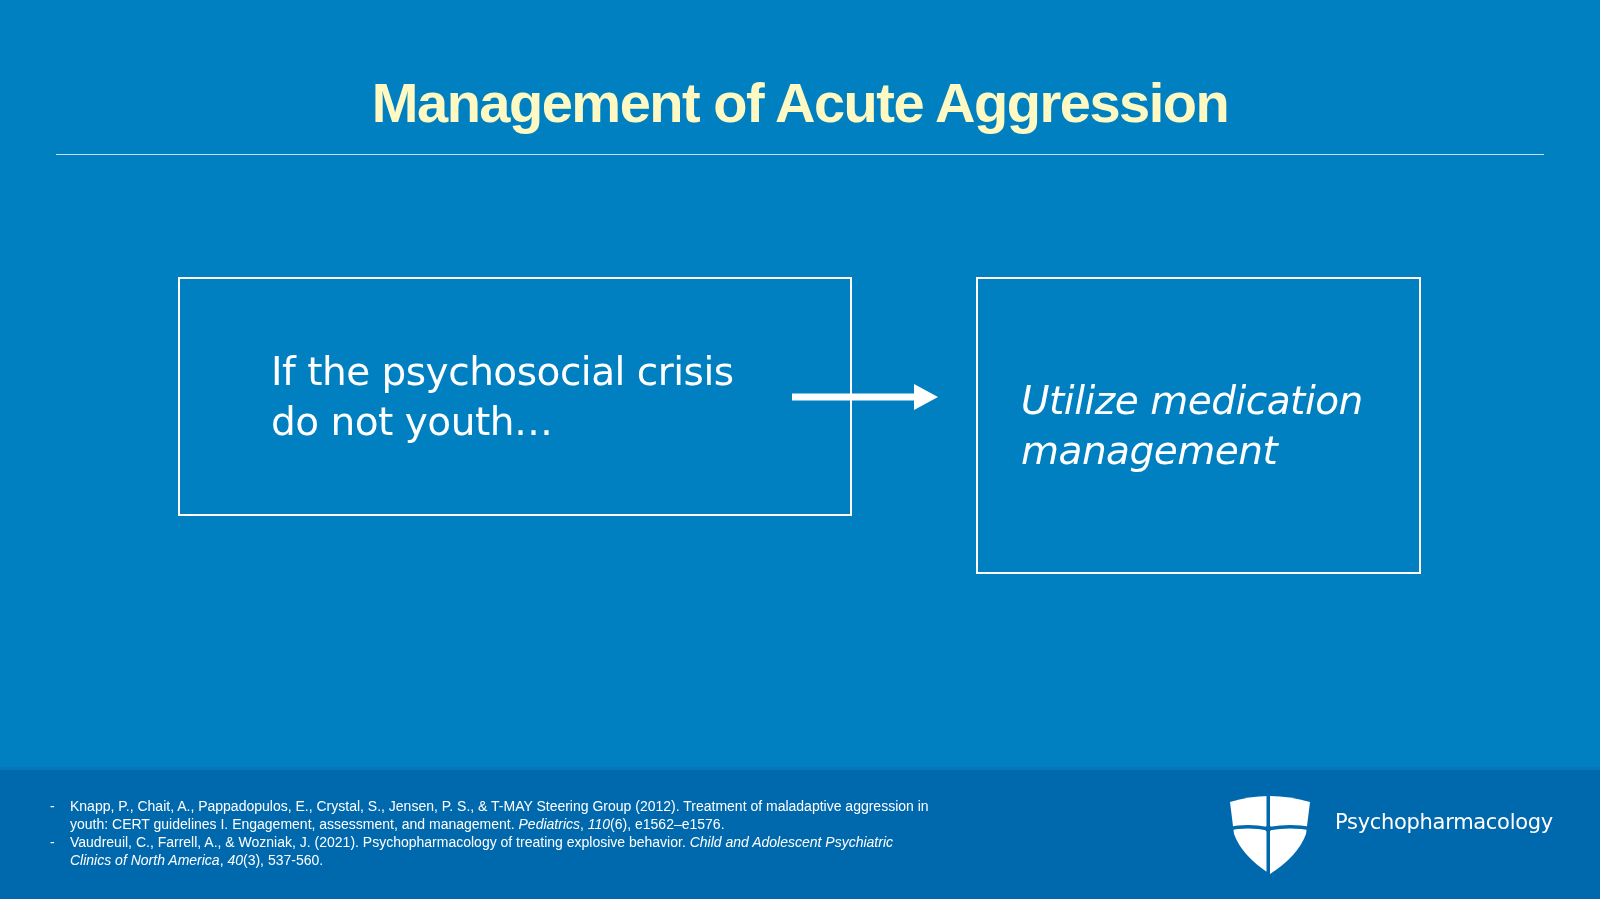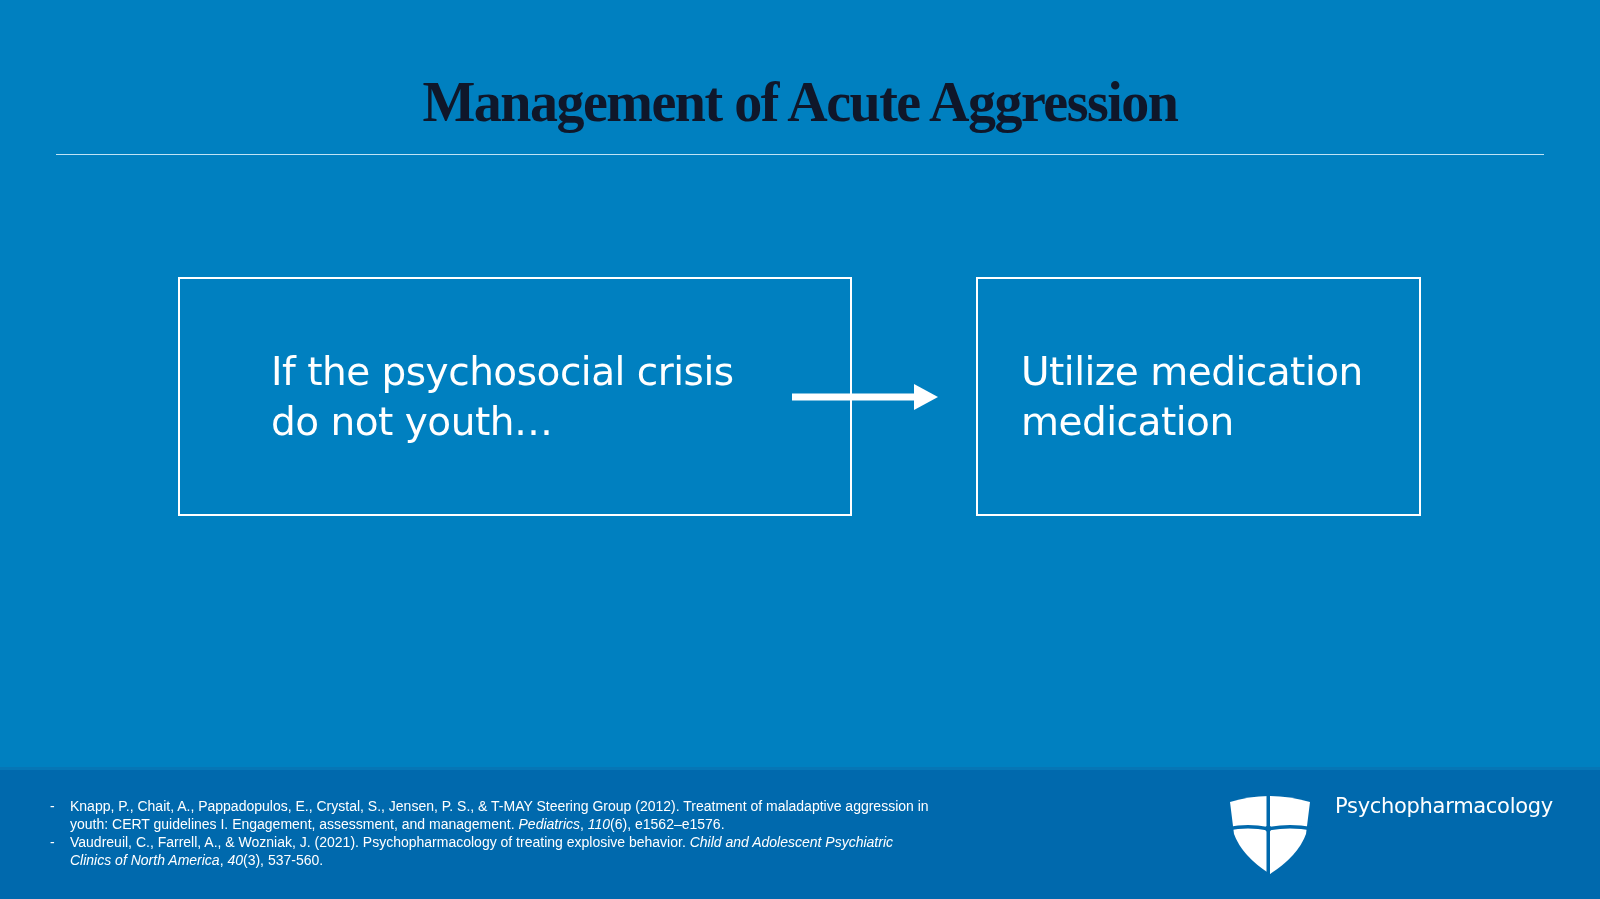--- a/index.html
+++ b/index.html
@@ -7,34 +7,34 @@
       width: 1600px; height: 899px; overflow: hidden;
       background: #0080c0;
       font-family: "Liberation Sans", sans-serif;
       color: #ffffff;
       position: relative;
     }
     .slide { position: absolute; left: 0; top: 0; width: 1600px; height: 767px; background: #0080c0; }
     .title {
       position: absolute; left: 0; top: 70px; width: 1600px;
       text-align: center;
-      font-family: Liberation Serif, serif;
+      font-family: Liberation Sans, sans-serif;
       font-weight: bold; font-size: 56px; letter-spacing: -1.5px;
-      color: #0f172a;
+      color: #fef9c3;
     }
     .title-rule {
       position: absolute; left: 56px; top: 154px; width: 1488px; height: 1px;
       background: #bfe3f5;
     }
     .box {
       position: absolute; border: 2.5px solid #ffffff; box-sizing: border-box;
       display: flex; align-items: center;
     }
     .box-left { left: 178px; top: 277px; width: 674px; height: 239px; padding-left: 48px; }
-    .box-right { left: 976px; top: 277px; width: 445px; height: 239px; }
+    .box-right { left: 976px; top: 277px; width: 445px; height: 297px; font-style: italic; }
     .box-text {
       font-family: "DejaVu Sans", sans-serif;
       font-size: 39px; line-height: 50px; color: #ffffff;
       letter-spacing: -0.5px;
     }
     .box-left .box-text { padding-left: 43px; width: 500px; }
     .box-right .box-text { padding-left: 43px; width: 380px; }
     .arrow { position: absolute; left: 792px; top: 384px; width: 146px; height: 26px; }
     .footer {
       position: absolute; left: 0; top: 767px; width: 1600px; height: 132px;
@@ -44,21 +44,21 @@
     .refs {
       position: absolute; left: 50px; top: 30px; width: 880px;
       font-family: "Liberation Sans", sans-serif;
       font-size: 14px; line-height: 18px; color: #ffffff;
     }
     .ref { display: flex; }
     .ref-dash { width: 20px; flex: none; }
     .ref-body { flex: 1; }
     .logo-shield { position: absolute; left: 1228px; top: 27px; width: 84px; height: 80px; }
     .logo-text {
-      position: absolute; left: 1335px; top: 26px;
+      position: absolute; left: 1335px; top: 42px;
       font-family: "DejaVu Sans", sans-serif;
       font-size: 21px; line-height: 27px; color: #ffffff; letter-spacing: -0.3px;
     }
   </style>
 </head>
 <body>
 
 <div class="slide">
   <div class="title">Management of Acute Aggression</div>
   <div class="title-rule"></div>
@@ -71,21 +71,21 @@
   </div>
 
   <svg class="arrow" viewBox="0 0 146 26">
     <rect x="0" y="9.5" width="124" height="7" fill="#ffffff"></rect>
     <polygon points="122,0 146,13 122,26" fill="#ffffff"></polygon>
   </svg>
 
   <div class="box box-right">
     <div class="box-text">
       <div>Utilize medication</div>
-      <div>medication</div>
+      <div>management</div>
     </div>
   </div>
 </div>
 
 <div class="footer">
   <div class="footer-top-band"></div>
 
   <div class="refs">
     <div class="ref">
       <span class="ref-dash">-</span>

